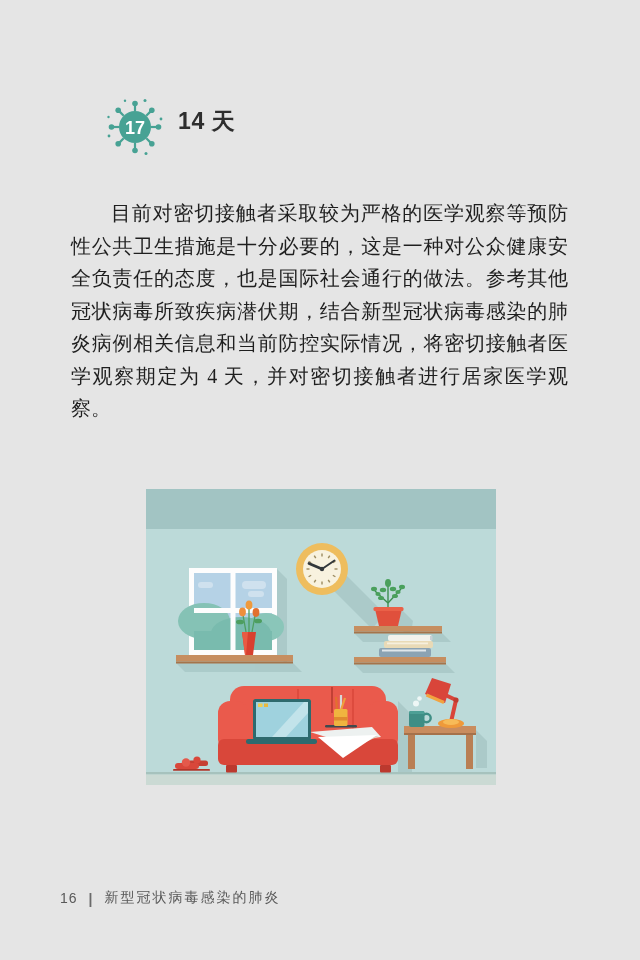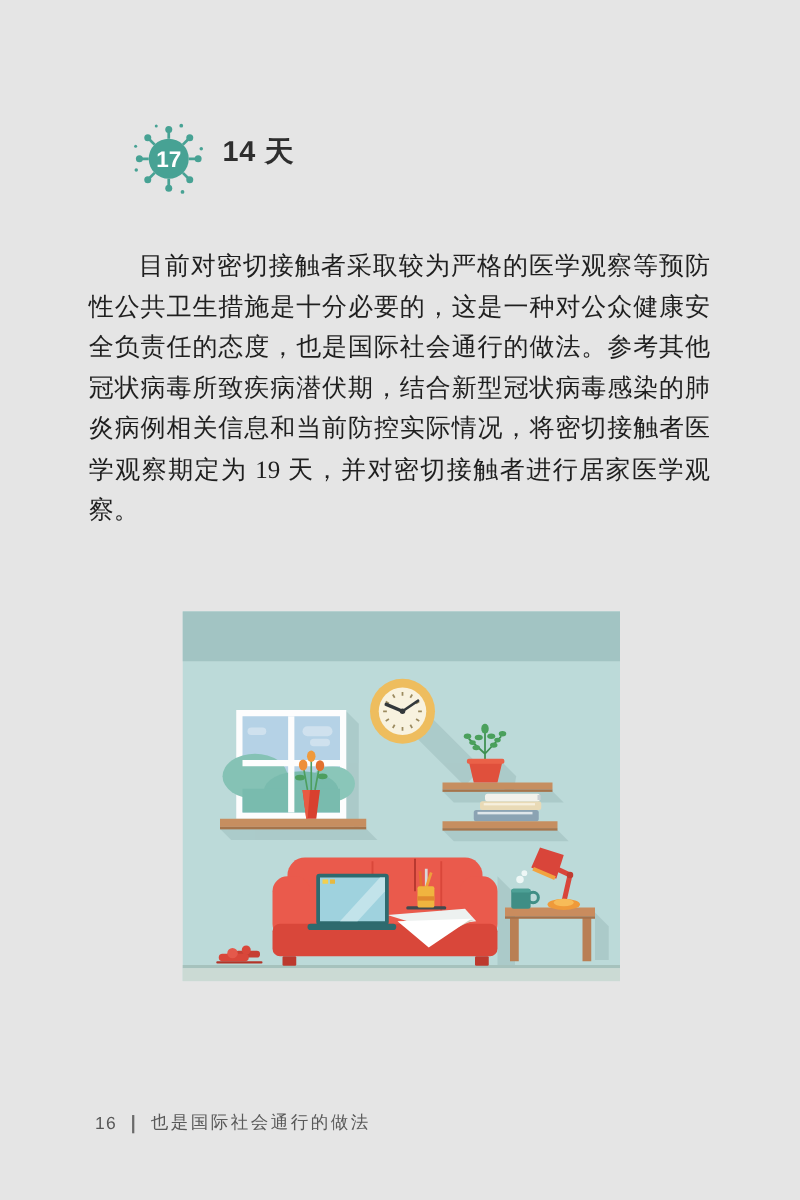--- a/index.html
+++ b/index.html
@@ -16,21 +16,21 @@
     color:#2e2e2e;letter-spacing:0.6px;
   }
   .hdr-title span{display:block;}
   .body-para{
     position:absolute;left:71px;top:197px;width:497px;margin:0;
     font-size:20px;line-height:32.5px;color:#1f1f1f;
     text-align:justify;text-indent:2em;
   }
   .illus{position:absolute;left:146px;top:489px;width:350px;height:296px;}
   .footer{
-    position:absolute;left:76px;top:889px;
+    position:absolute;left:60px;top:889px;
     font-family:"Liberation Sans", sans-serif;
     font-size:14px;color:#595959;letter-spacing:1px;
     display:flex;align-items:center;
   }
   .footer .sep{margin:0 11px;font-weight:bold;color:#6a6a6a;transform:scaleY(1.1);}
   .footer .book{letter-spacing:2px;}
 </style>
 </head>
 <body>
 
@@ -64,21 +64,21 @@
       <circle cx="3.5" cy="20" r="1.2"></circle>
     </g>
     <circle cx="30" cy="30" r="16" fill="#47a294"></circle>
     <text x="30" y="36.5" text-anchor="middle" fill="#ffffff" font-family="Liberation Sans, sans-serif" font-size="18" font-weight="bold">17</text>
   </svg>
 
   <div class="hdr-title">
     <span>14 天</span>
   </div>
 
-  <p class="body-para">目前对密切接触者采取较为严格的医学观察等预防性公共卫生措施是十分必要的，这是一种对公众健康安全负责任的态度，也是国际社会通行的做法。参考其他冠状病毒所致疾病潜伏期，结合新型冠状病毒感染的肺炎病例相关信息和当前防控实际情况，将密切接触者医学观察期定为 19 天，并对密切接触者进行居家医学观察。</p>
+  <p class="body-para">目前对密切接触者采取较为严格的医学观察等预防性公共卫生措施是十分必要的，这是一种对公众健康安全负责任的态度，也是国际社会通行的做法。参考其他冠状病毒所致疾病潜伏期，结合新型冠状病毒感染的肺炎病例相关信息和当前防控实际情况，将密切接触者医学观察期定为 4 天，并对密切接触者进行居家医学观察。</p>
 
   <svg class="illus" viewBox="0 0 350 296">
 
     <rect x="0" y="0" width="350" height="296" fill="#bcdad9"></rect>
     <rect x="0" y="0" width="350" height="40" fill="#a2c4c3"></rect>
     <rect x="0" y="283" width="350" height="2.5" fill="#a6c2bd"></rect>
     <rect x="0" y="285.5" width="350" height="10.5" fill="#cbdad4"></rect>
 
     <g fill="#5a7a7d" opacity="0.16">
       <polygon points="186,100 199,85 239,125 226,140"></polygon>
@@ -253,16 +253,16 @@
       <line x1="280.5" y1="206" x2="298" y2="213.5" stroke="#f2a33f" stroke-width="3.2"></line>
       <circle cx="310" cy="211" r="2.6" fill="#c03b30"></circle>
       <ellipse cx="305" cy="234.5" rx="13" ry="4.5" fill="#ef9a3a"></ellipse>
       <ellipse cx="305" cy="233" rx="8" ry="3" fill="#f7bb58"></ellipse>
     </g>
   </svg>
 
   <div class="footer">
     <span class="num">16</span>
     <span class="sep">|</span>
-    <span class="book">也是国际社会通行的做法</span>
+    <span class="book">新型冠状病毒感染的肺炎</span>
   </div>
 
 </div>
 
 </body></html>

